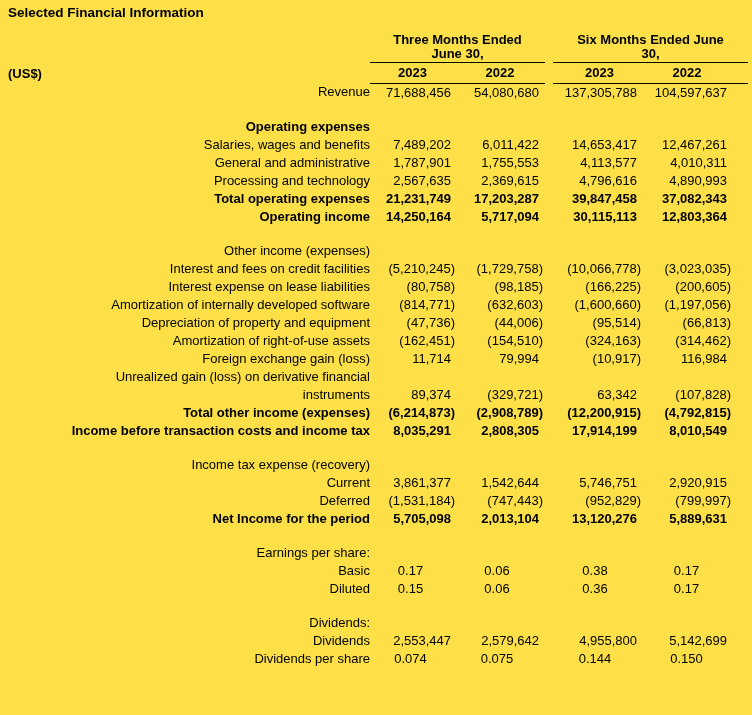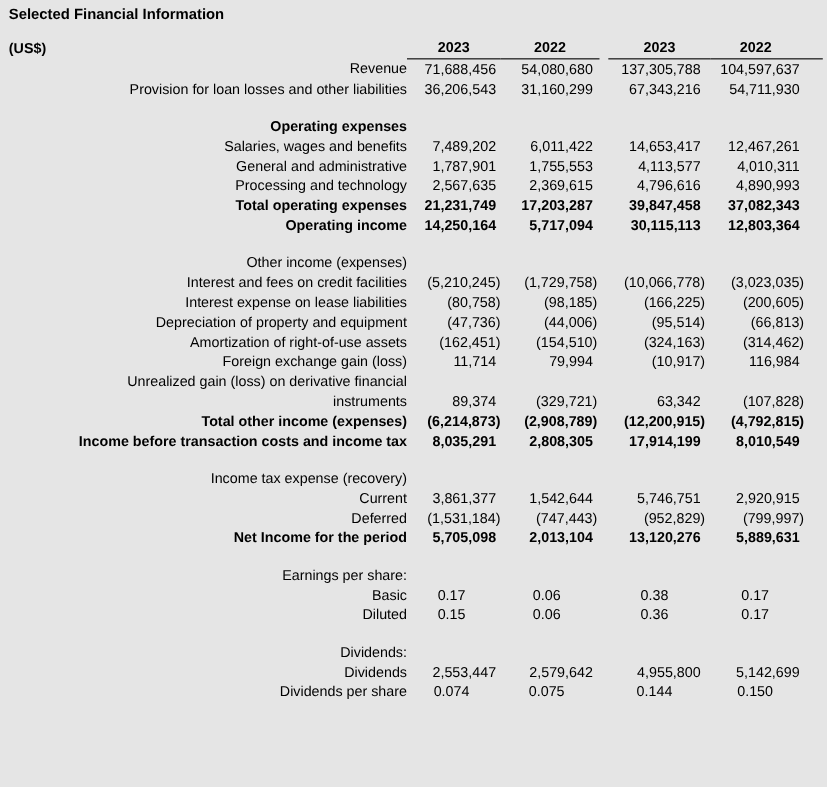--- a/index.html
+++ b/index.html
@@ -2,21 +2,21 @@
 <html><head>
 <meta charset="utf-8">
 <style>
   html, body { margin: 0; padding: 0; background: #ffffff; }
   .page {
     position: relative;
     width: 752px;
     height: 715px;
     box-sizing: border-box;
     padding: 5px 0 0 8px;
-    background: #e5e5e5;
+    background: #fde047;
     color: #000000;
     font-family: "Liberation Sans", sans-serif;
     font-size: 13px;
     overflow: hidden;
   }
   .title {
     font-weight: bold;
     font-size: 13.5px;
     line-height: 16px;
     white-space: nowrap;
@@ -82,46 +82,50 @@
   <table class="fin">
     <colgroup>
       <col style="width:362px">
       <col style="width:85px">
       <col style="width:90px">
       <col style="width:8px">
       <col style="width:93px">
       <col style="width:102px">
     </colgroup>
     <thead>
+      <tr class="grp-row">
+        <th></th>
+        <th class="grp" colspan="2">
+          <div>Three Months Ended</div>
+          <div>June 30,</div>
+        </th>
+        <th class="hgap"></th>
+        <th class="grp" colspan="2">
+          <div>Six Months Ended June</div>
+          <div>30,</div>
+        </th>
+      </tr>
       <tr class="yr-row">
         <th class="usd">(US$)</th>
         <th class="yr">2023</th>
         <th class="yr">2022</th>
         <th class="hgap"></th>
         <th class="yr">2023</th>
         <th class="yr y4">2022</th>
       </tr>
     </thead>
     <tbody id="rows">
         <tr>
           <td class="lbl">Revenue</td>
           <td class="num n1">71,688,456</td>
           <td class="num n2">54,080,680</td>
           <td class="gap"></td>
           <td class="num n3">137,305,788</td>
           <td class="num n4">104,597,637</td>
         </tr>
-        <tr>
-          <td class="lbl">Provision for loan losses and other liabilities</td>
-          <td class="num n1">36,206,543</td>
-          <td class="num n2">31,160,299</td>
-          <td class="gap"></td>
-          <td class="num n3">67,343,216</td>
-          <td class="num n4">54,711,930</td>
-        </tr>
         <tr class="spacer">
           <td colspan="6"></td>
         </tr>
         <tr class="b">
           <td class="lbl">Operating expenses</td>
           <td class="num n1"></td>
           <td class="num n2"></td>
           <td class="gap"></td>
           <td class="num n3"></td>
           <td class="num n4"></td>
@@ -185,20 +189,28 @@
           <td class="num n3 neg">(10,066,778)</td>
           <td class="num n4 neg">(3,023,035)</td>
         </tr>
         <tr>
           <td class="lbl">Interest expense on lease liabilities</td>
           <td class="num n1 neg">(80,758)</td>
           <td class="num n2 neg">(98,185)</td>
           <td class="gap"></td>
           <td class="num n3 neg">(166,225)</td>
           <td class="num n4 neg">(200,605)</td>
+        </tr>
+        <tr>
+          <td class="lbl">Amortization of internally developed software</td>
+          <td class="num n1 neg">(814,771)</td>
+          <td class="num n2 neg">(632,603)</td>
+          <td class="gap"></td>
+          <td class="num n3 neg">(1,600,660)</td>
+          <td class="num n4 neg">(1,197,056)</td>
         </tr>
         <tr>
           <td class="lbl">Depreciation of property and equipment</td>
           <td class="num n1 neg">(47,736)</td>
           <td class="num n2 neg">(44,006)</td>
           <td class="gap"></td>
           <td class="num n3 neg">(95,514)</td>
           <td class="num n4 neg">(66,813)</td>
         </tr>
         <tr>

